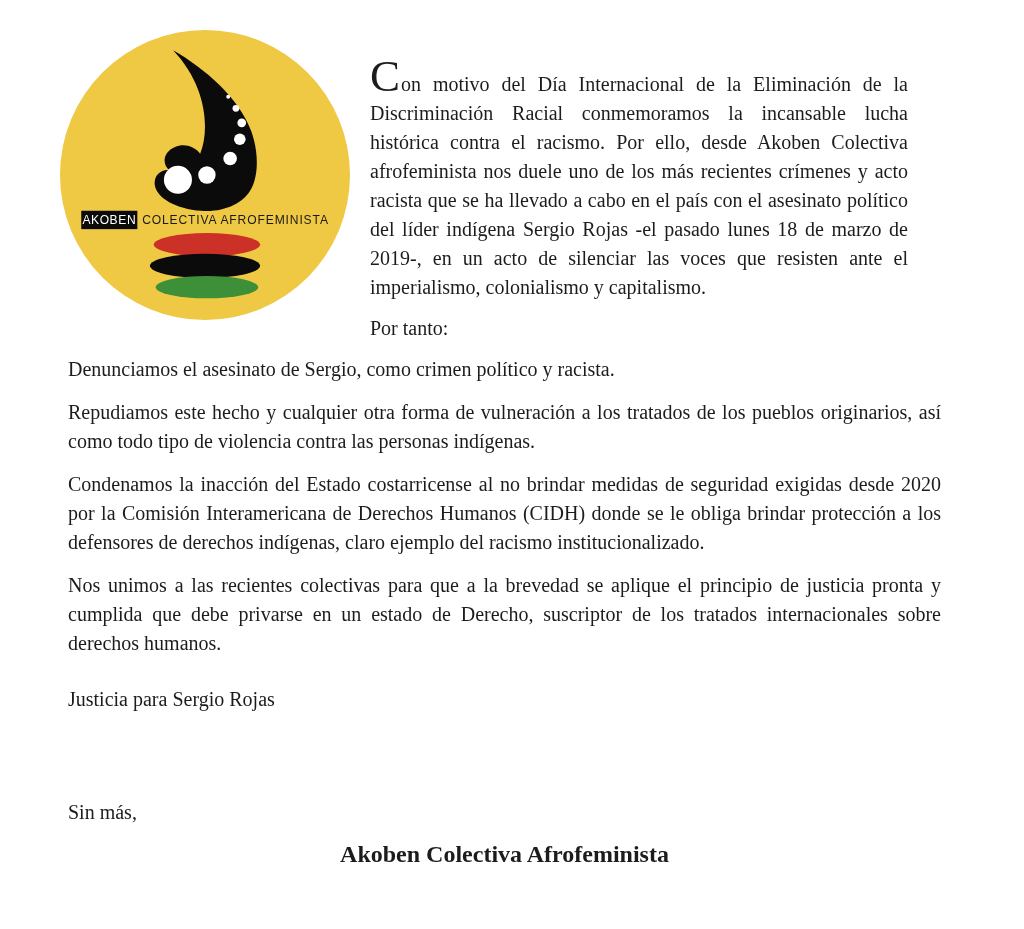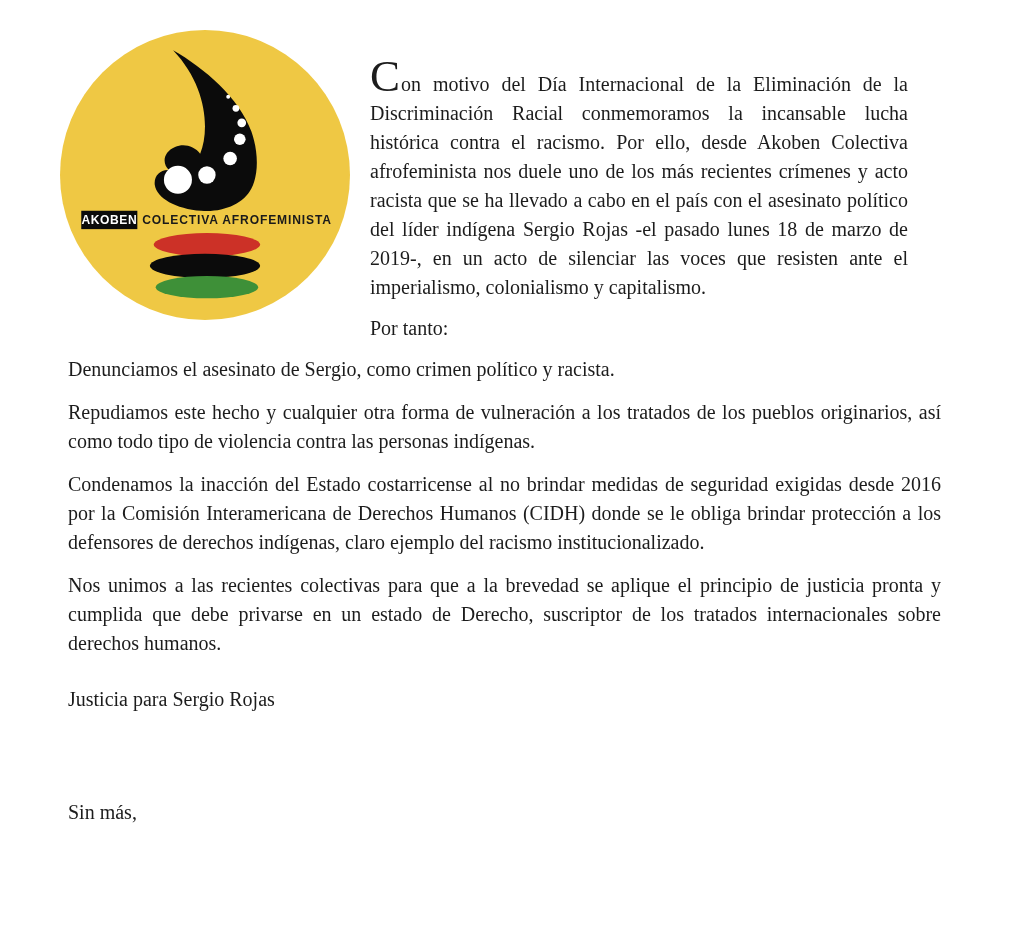--- a/index.html
+++ b/index.html
@@ -19,21 +19,20 @@
   .top-section {
     display: flex;
     align-items: flex-start;
     padding: 30px 116px 0 60px;
     gap: 20px;
   }
   .logo-wrap {
     flex: 0 0 290px;
     width: 290px;
     height: 290px;
-    font-weight: bold;
   }
   .intro-col {
     flex: 1;
     padding-top: 40px;
   }
   .intro-text {
     font-size: 20px;
     line-height: 29px;
     text-align: justify;
   }
@@ -126,21 +125,22 @@
     <div class="intro-col">
       <p class="intro-text"><span class="dropcap">C</span><span>on motivo del Día Internacional de la Eliminación de la Discriminación Racial conmemoramos la incansable lucha histórica contra el racismo. Por ello, desde Akoben Colectiva afrofeminista nos duele uno de los más recientes crímenes y acto racista que se ha llevado a cabo en el país con el asesinato político del líder indígena Sergio Rojas -el pasado lunes 18 de marzo de 2019-, en un acto de silenciar las voces que resisten ante el imperialismo, colonialismo y capitalismo.</span></p>
       <p class="por-tanto">Por tanto:</p>
     </div>
 
   </div>
 
   <div class="body-section">
     <p class="para">Denunciamos el asesinato de Sergio, como crimen político y racista.</p>
     <p class="para">Repudiamos este hecho y cualquier otra forma de vulneración a los tratados de los pueblos originarios, así como todo tipo de violencia contra las personas indígenas.</p>
-    <p class="para">Condenamos la inacción del Estado costarricense al no brindar medidas de seguridad exigidas desde 2016 por la Comisión Interamericana de Derechos Humanos (CIDH) donde se le obliga brindar protección a los defensores de derechos indígenas, claro ejemplo del racismo institucionalizado.</p>
+    <p class="para">Condenamos la inacción del Estado costarricense al no brindar medidas de seguridad exigidas desde 2020 por la Comisión Interamericana de Derechos Humanos (CIDH) donde se le obliga brindar protección a los defensores de derechos indígenas, claro ejemplo del racismo institucionalizado.</p>
     <p class="para">Nos unimos a las recientes colectivas para que a la brevedad se aplique el principio de justicia pronta y cumplida que debe privarse en un estado de Derecho, suscriptor de los tratados internacionales sobre derechos humanos.</p>
 
     <p class="justice-line">Justicia para Sergio Rojas</p>
 
     <p class="closing">Sin más,</p>
+    <p class="signature">Akoben Colectiva Afrofeminista</p>
   </div>
 
 </div>
 
 </body></html>

